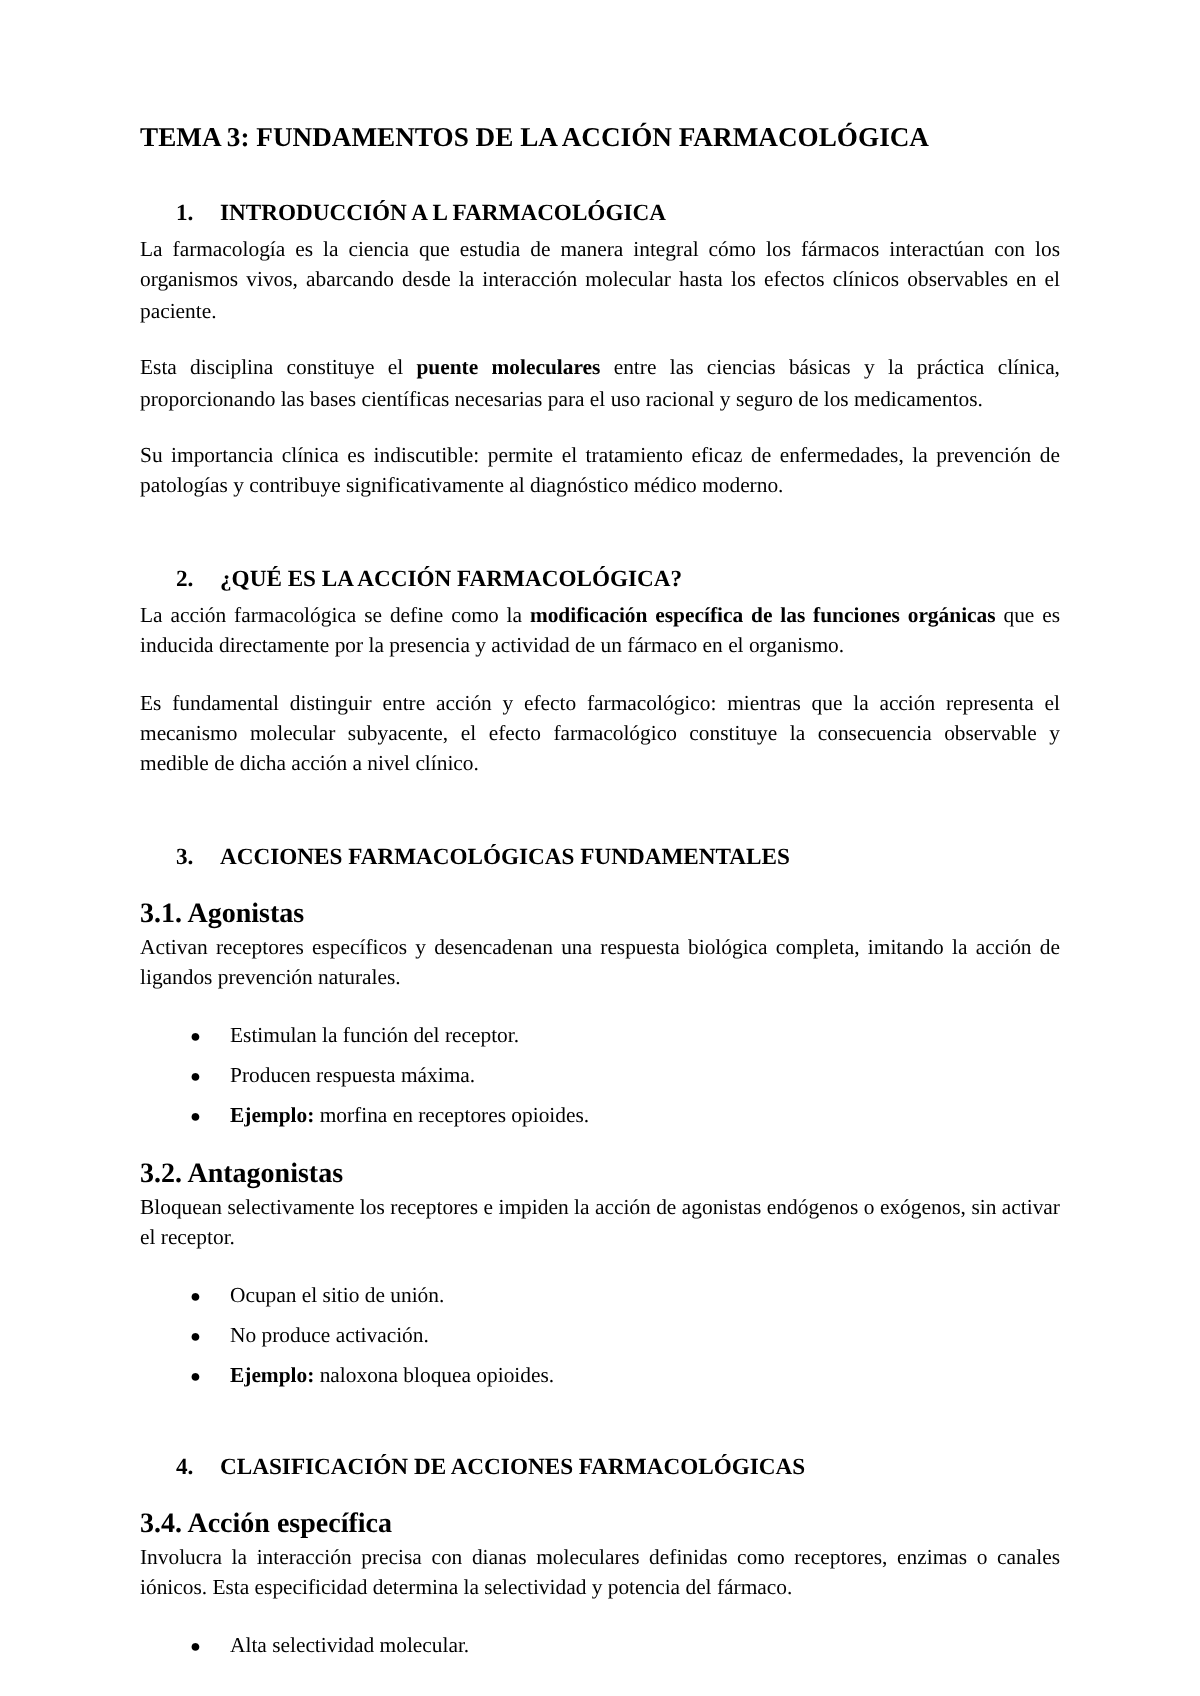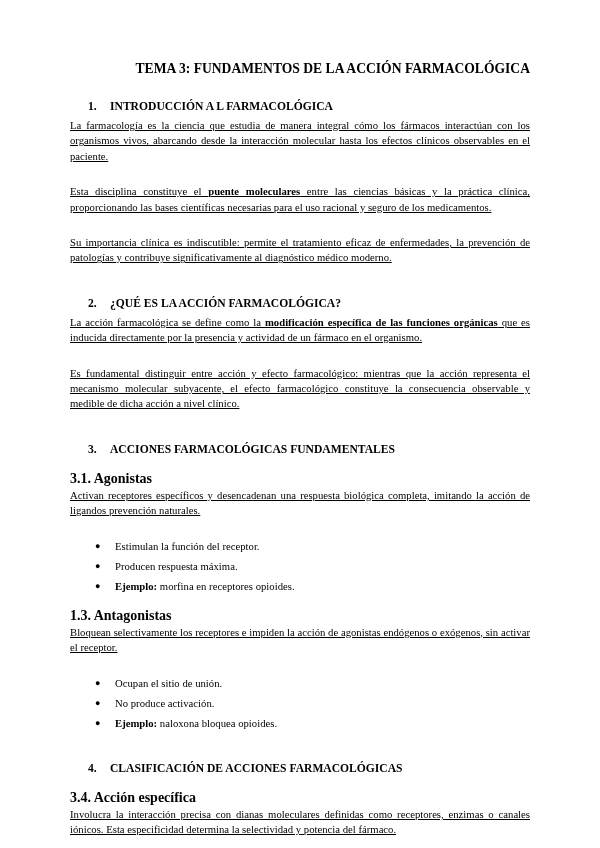--- a/index.html
+++ b/index.html
@@ -10,21 +10,21 @@
     background: #ffffff;
     box-sizing: border-box;
     padding: 60px 70px 40px 70px;
     font-family: "Liberation Serif", "DejaVu Serif", serif;
     color: #000000;
     font-size: 10.7px;
     line-height: 15.4px;
     overflow: hidden;
   }
   .doc-title {
-    text-align: right;
+    text-align: left;
     font-weight: bold;
     font-size: 13.6px;
     line-height: 17px;
     margin: 0 0 20px 0;
   }
   .sec-heading {
     display: flex;
     font-weight: bold;
     font-size: 11.6px;
     line-height: 15px;
@@ -36,23 +36,22 @@
     flex: 0 0 auto;
   }
   .sec-heading.first { margin-top: 22px; }
   .sub-heading {
     font-weight: bold;
     font-size: 14px;
     line-height: 15px;
     margin: 14px 0 1px 0;
   }
   p.body-para {
-    margin: 20px 0;
+    margin: 13px 0;
     text-align: justify;
-    text-decoration: underline;
   }
   p.tight { margin-top: 2px; }
   ul.bullet-list {
     list-style: none;
     margin: 2px 0 10px 0;
     padding: 0;
   }
   ul.bullet-list li {
     display: flex;
     margin: 0 0 4.5px 0;
@@ -109,21 +108,21 @@
       <li>
         <span class="bullet-glyph">●</span>
         <span>Producen respuesta máxima.</span>
       </li>
       <li>
         <span class="bullet-glyph">●</span>
         <span><span class="bold">Ejemplo:</span><span> morfina en receptores opioides.</span></span>
       </li>
     </ul>
 
-    <h3 class="sub-heading">1.3. Antagonistas</h3>
+    <h3 class="sub-heading">3.2. Antagonistas</h3>
     <p class="body-para tight">Bloquean selectivamente los receptores e impiden la acción de agonistas endógenos o exógenos, sin activar el receptor.</p>
     <ul class="bullet-list">
       <li>
         <span class="bullet-glyph">●</span>
         <span>Ocupan el sitio de unión.</span>
       </li>
       <li>
         <span class="bullet-glyph">●</span>
         <span>No produce activación.</span>
       </li>

